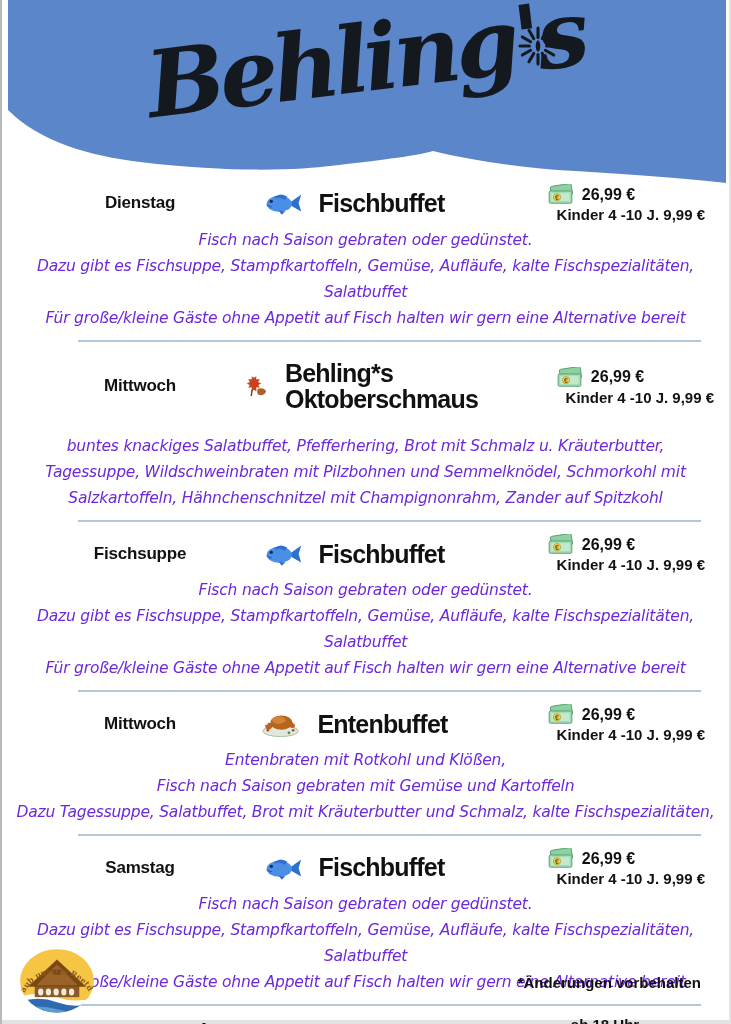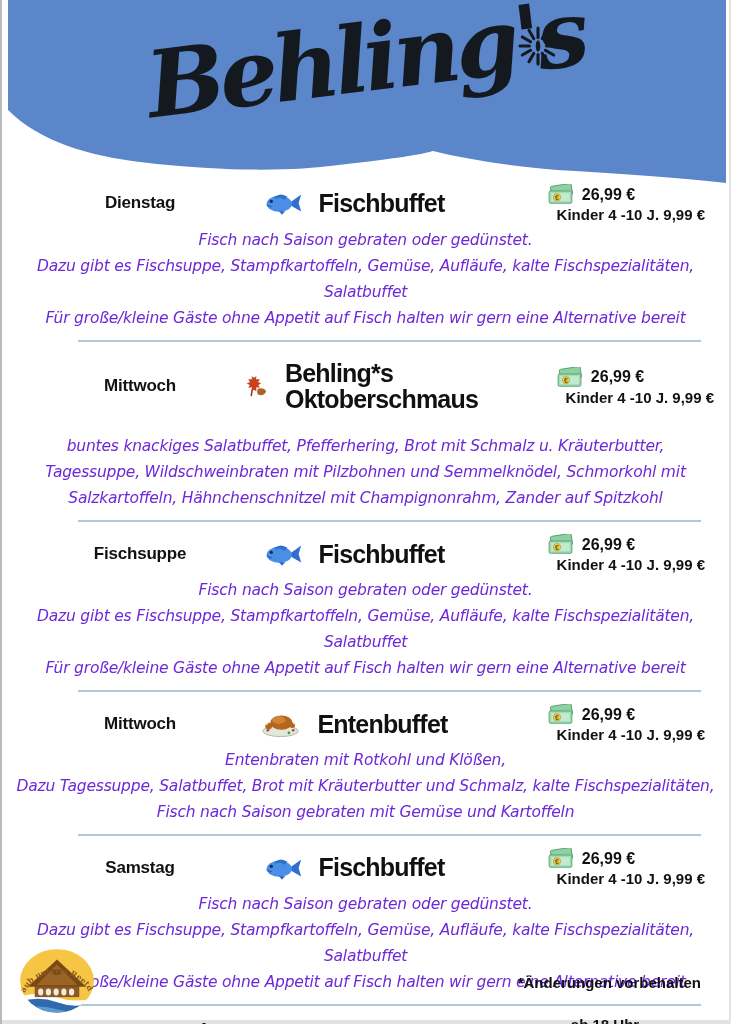--- a/index.html
+++ b/index.html
@@ -244,22 +244,22 @@
                 <text x="11" y="18" font-size="8" text-anchor="middle" fill="#6b5a14" font-weight="bold">€</text>
                 </svg>
             </span>
             <span class="price">26,99 €</span>
           </div>
           <div class="kinder">Kinder 4 -10 J. 9,99 €</div>
         </div>
       </div>
       <div class="desc">
         <p>Entenbraten mit Rotkohl und Klößen,</p>
+        <p>Fisch nach Saison gebraten mit Gemüse und Kartoffeln</p>
         <p>Dazu Tagessuppe, Salatbuffet, Brot mit Kräuterbutter und Schmalz, kalte Fischspezialitäten,</p>
-        <p>Fisch nach Saison gebraten mit Gemüse und Kartoffeln</p>
       </div>
       <div class="divider"></div>
     </section>
 
     <section class="menu-section">
       <div class="sec-head">
         <div class="day">Samstag</div>
         <div class="title-wrap">
           <span class="icon">
             <svg width="37" height="26" viewBox="0 0 44 30">

